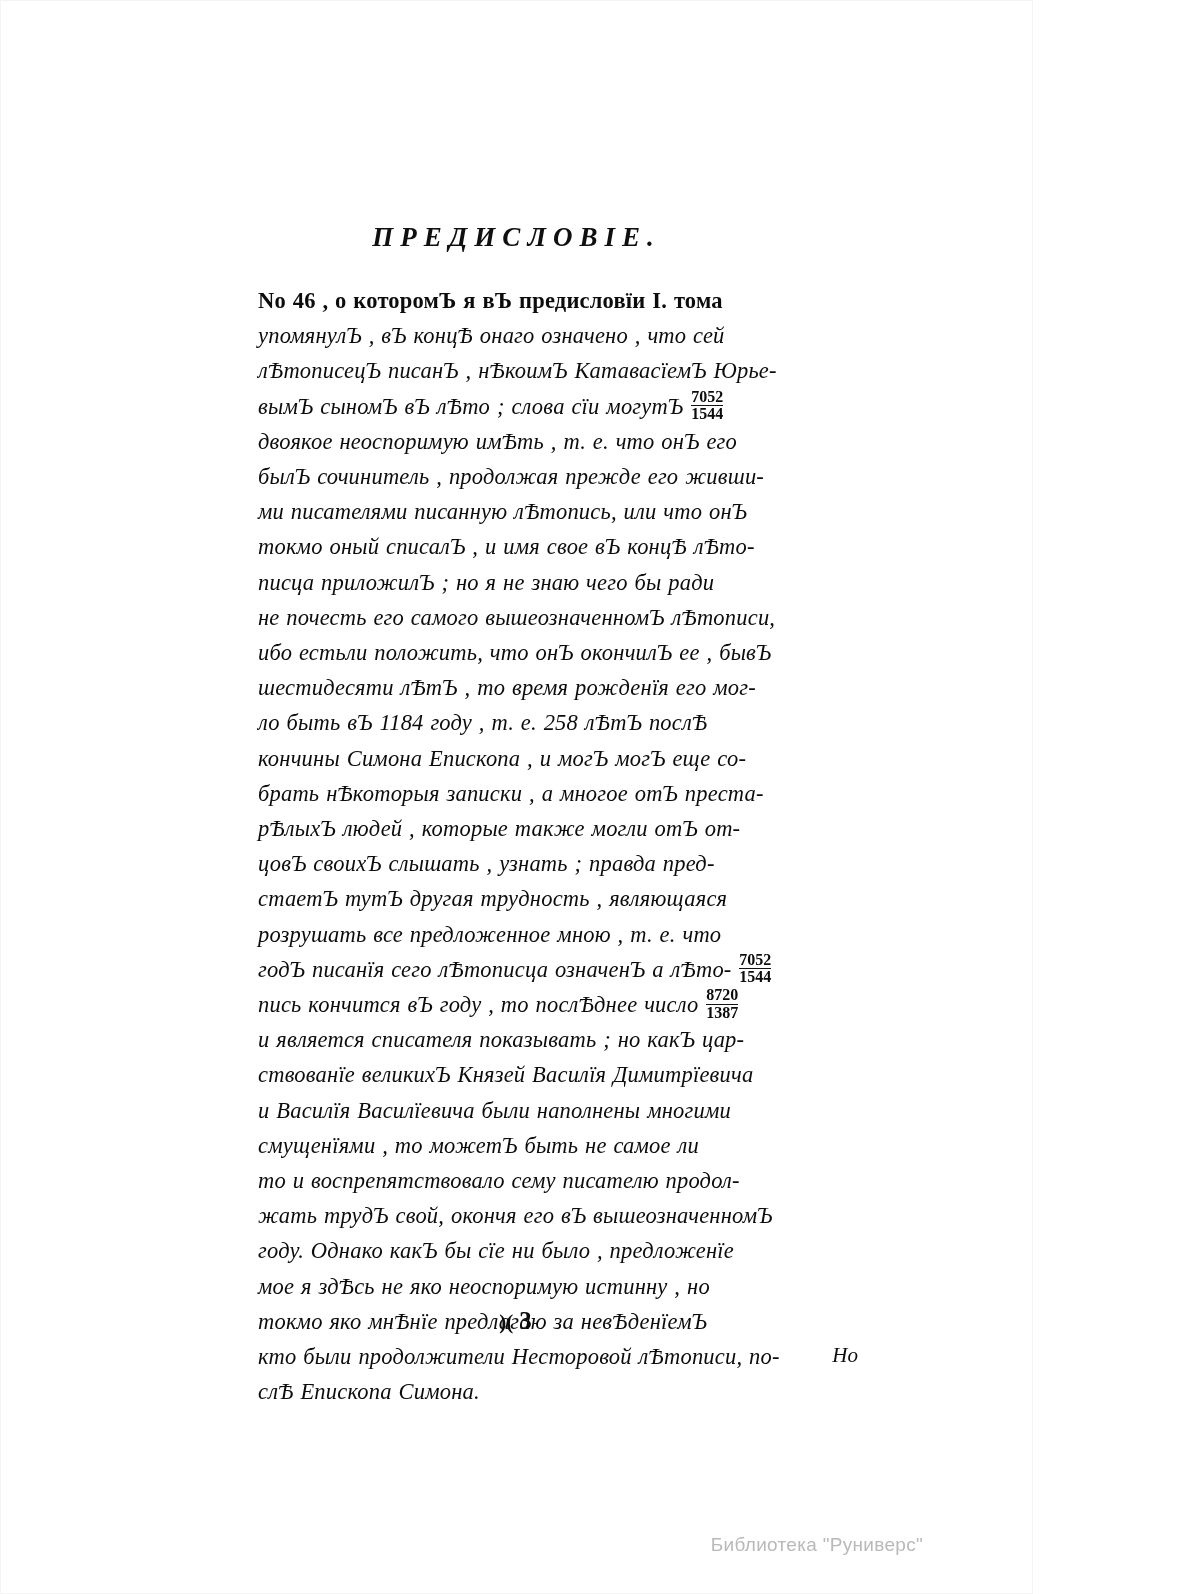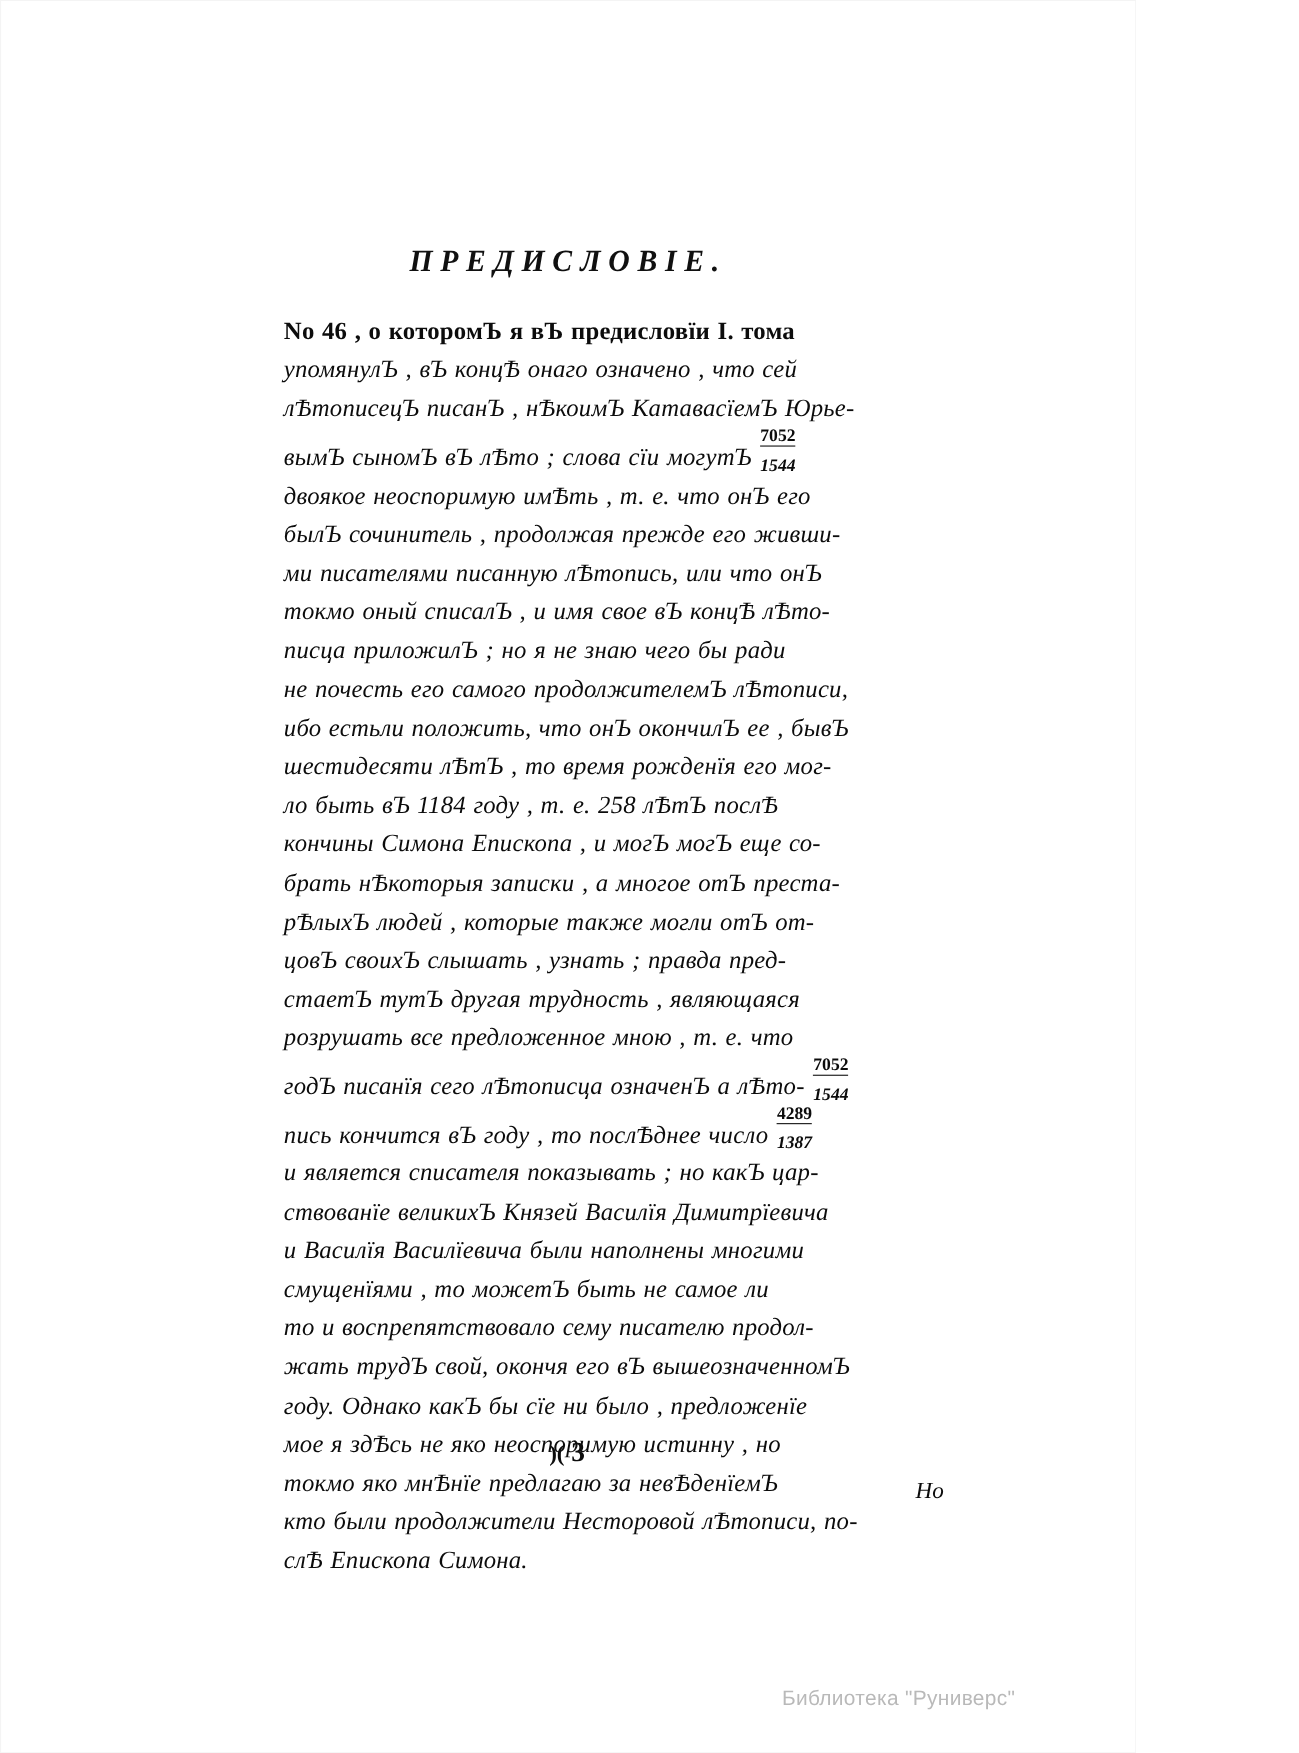--- a/index.html
+++ b/index.html
@@ -73,22 +73,21 @@
     text-align: center;
     font-style: normal;
     font-weight: 700;
     letter-spacing: 0;
     margin: 0 1px;
   }
   .frac .num { display: block; }
   .frac .den {
     display: block;
     border-top: 1px solid #111;
-    padding-top: 10px;
-    font-style: italic;
+    padding-top: 0;
   }
 
   .page-footer {
     position: absolute;
     left: 0;
     right: 0;
     top: 1307px;
     height: 40px;
   }
   .folio {
@@ -145,41 +144,41 @@
       <span class="frac">
         <span class="num">7052</span>
         <span class="den">1544</span>
       </span>
     </p>
     <p>двоякое неоспоримую имѢть , т. е. что онЪ его</p>
     <p>былЪ сочинитель , продолжая прежде его живши-</p>
     <p>ми писателями писанную лѢтопись, или что онЪ</p>
     <p>токмо оный списалЪ , и имя свое вЪ концѢ лѢто-</p>
     <p>писца приложилЪ ; но я не знаю чего бы ради</p>
-    <p>не почесть его самого продолжителемЪ лѢтописи,</p>
+    <p>не почесть его самого вышеозначенномЪ лѢтописи,</p>
     <p>ибо естьли положить, что онЪ окончилЪ ее , бывЪ</p>
     <p>шестидесяти лѢтЪ , то время рожденïя его мог-</p>
     <p>ло быть вЪ 1184 году , т. е. 258 лѢтЪ послѢ</p>
     <p>кончины Симона Епископа , и могЪ могЪ еще со-</p>
     <p>брать нѢкоторыя записки , а многое отЪ преста-</p>
     <p>рѢлыхЪ людей , которые также могли отЪ от-</p>
     <p>цовЪ своихЪ слышать , узнать ; правда пред-</p>
     <p>стаетЪ тутЪ другая трудность , являющаяся</p>
     <p>розрушать все предложенное мною , т. е. что</p>
     <p>
       <span>годЪ писанïя сего лѢтописца означенЪ а лѢто-</span>
       <span class="frac">
         <span class="num">7052</span>
         <span class="den">1544</span>
       </span>
     </p>
     <p>
       <span>пись кончится вЪ году , то послѢднее число</span>
       <span class="frac">
-        <span class="num">4289</span>
+        <span class="num">8720</span>
         <span class="den">1387</span>
       </span>
     </p>
     <p>и является списателя показывать ; но какЪ цар-</p>
     <p>ствованïе великихЪ Князей Василïя Димитрïевича</p>
     <p>и Василïя Василïевича были наполнены многими</p>
     <p>смущенïями , то можетЪ быть не самое ли</p>
     <p>то и воспрепятствовало сему писателю продол-</p>
     <p>жать трудЪ свой, окончя его вЪ вышеозначенномЪ</p>
     <p>году. Однако какЪ бы сïе ни было , предложенïе</p>

